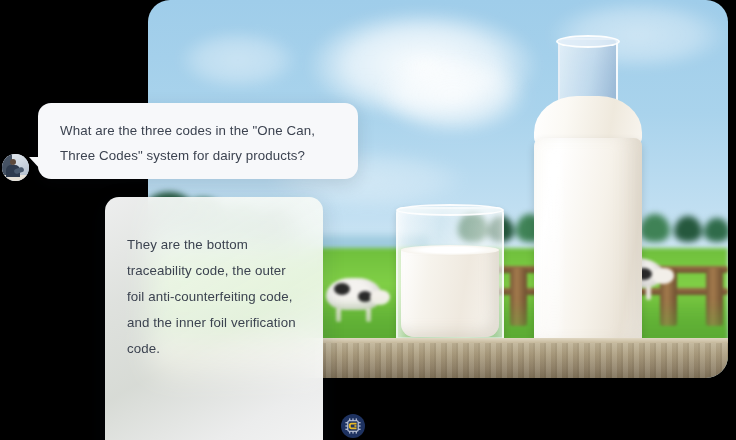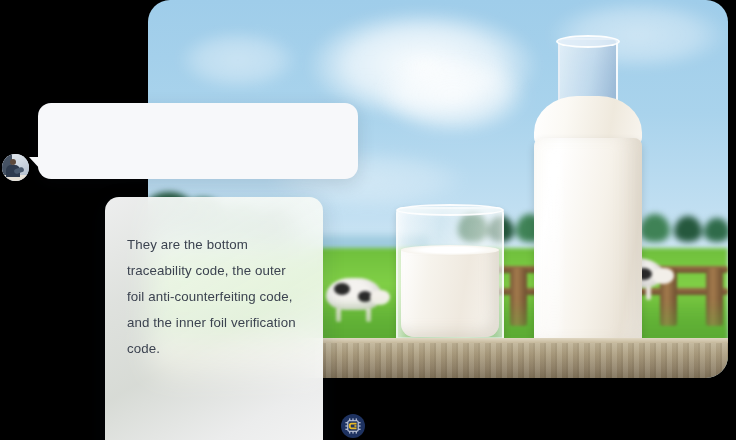--- a/index.html
+++ b/index.html
@@ -360,20 +360,21 @@
       <div class="bottle-body"></div>
       <div class="bottle-hl"></div>
       <div class="bottle-neck-rim"></div>
     </div>
 
     <div class="plank"></div>
     <div class="plank-edge"></div>
   </div>
 
   <div id="question-bubble">
+    <div class="qtext">What are the three codes in the "One Can, Three Codes" system for dairy products?</div>
     <div class="tail"></div>
   </div>
 
   <div id="avatar">
     <div class="av-bg"></div>
     <div class="av-wall"></div>
     <div class="av-desk"></div>
     <div class="av-torso"></div>
     <div class="av-arm"></div>
     <div class="av-head"></div>

